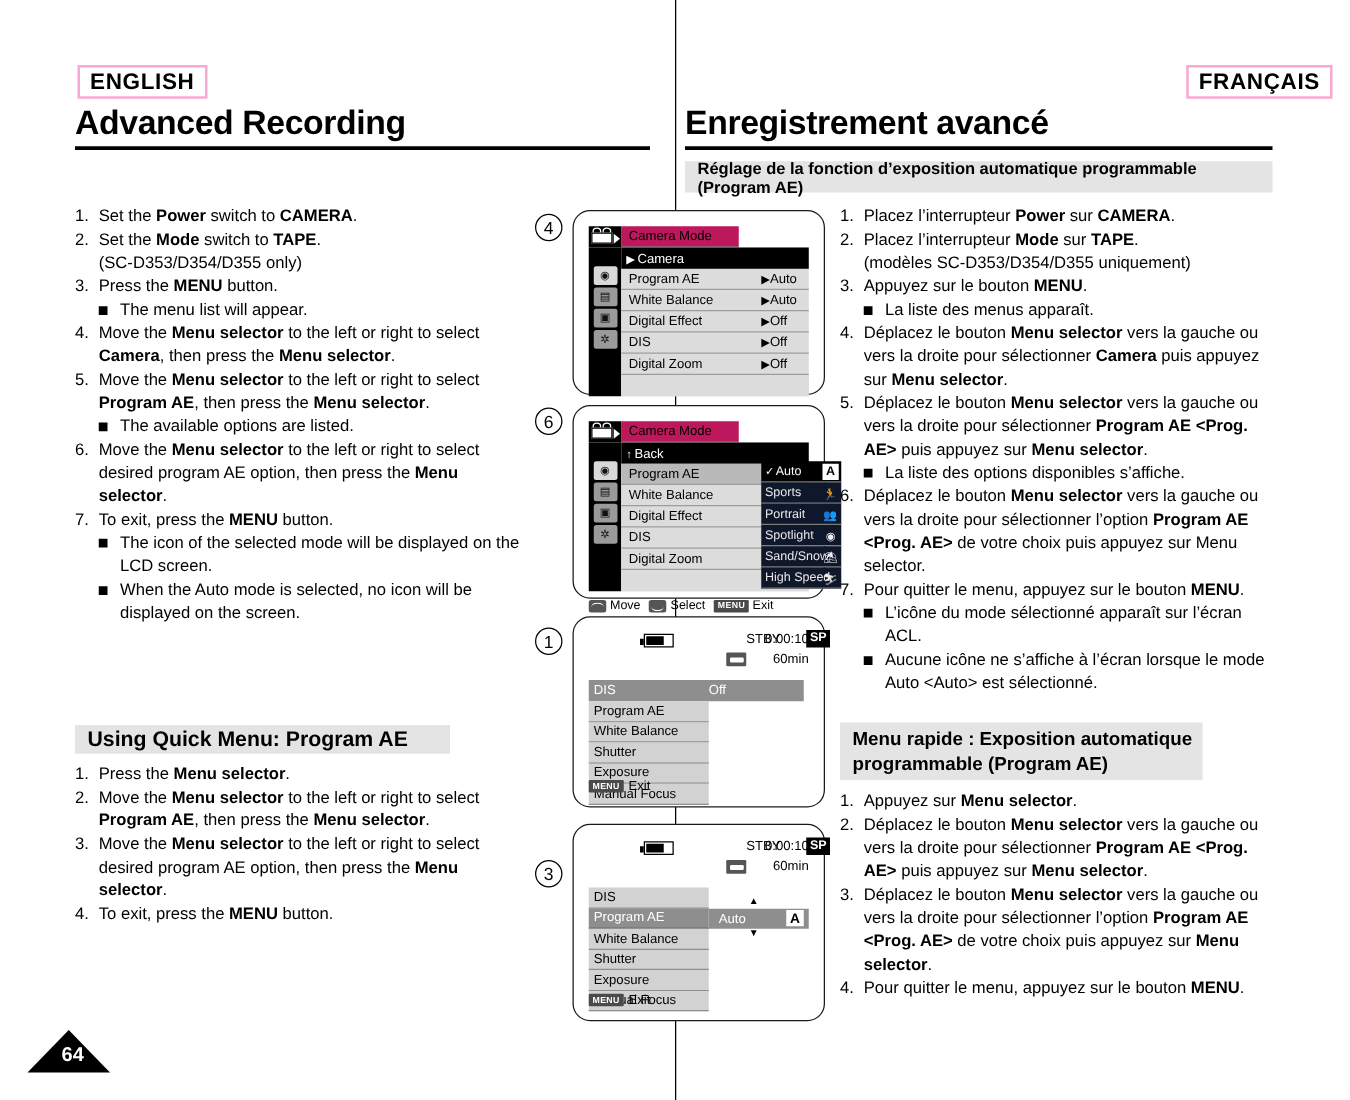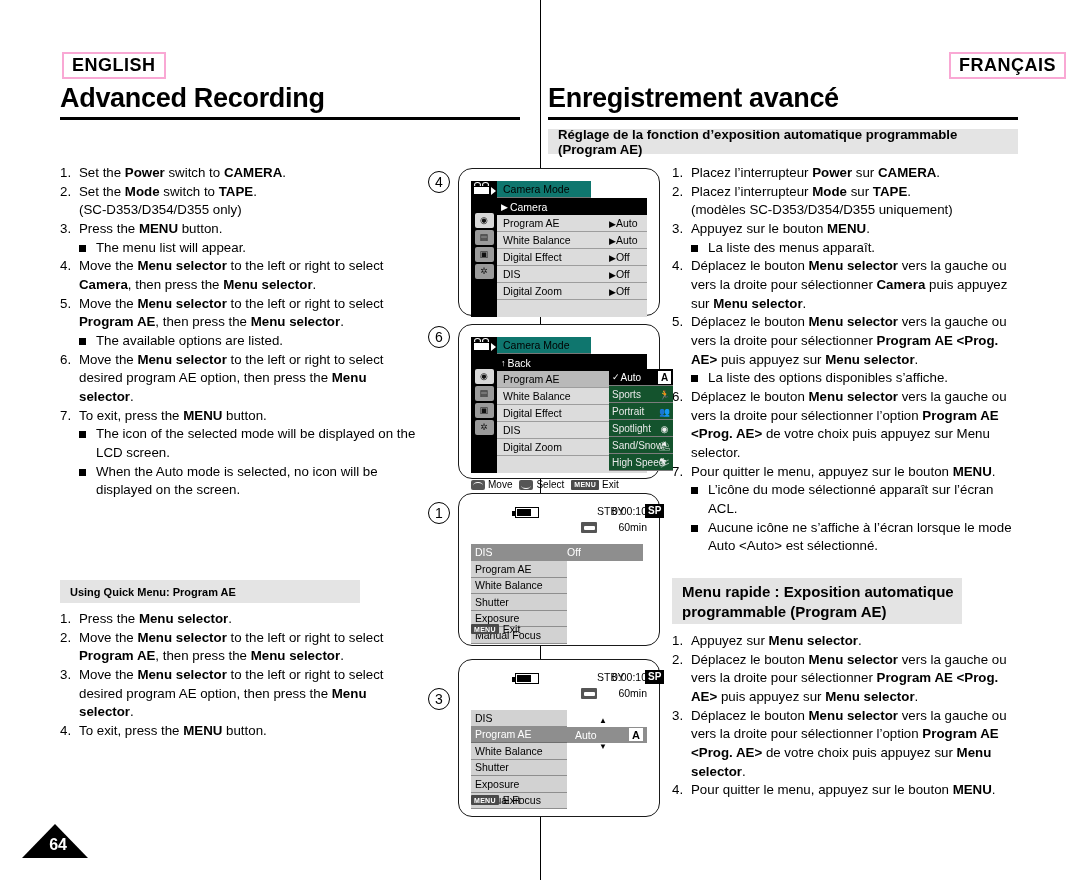--- a/index.html
+++ b/index.html
@@ -52,21 +52,21 @@
   
   .section-bar {
     position: absolute;
     background: #e4e4e4;
     font-weight: bold;
     display: flex;
     align-items: center;
     padding-left: 10px;
   }
   #sec-en-1 { left: 60px; top: 131px; width: 245px; height: 23px; font-size: 14.5px; }
-  #sec-en-2 { left: 60px; top: 580px; width: 300px; height: 23px; font-size: 11px; }
+  #sec-en-2 { left: 60px; top: 580px; width: 300px; height: 23px; font-size: 17px; }
   #sec-fr-1 { left: 548px; top: 129px; width: 470px; height: 25px; font-size: 13.2px; }
   #sec-fr-2 {
     left: 672px; top: 578px; width: 290px; height: 46px; font-size: 15px;
     align-items: flex-start; padding-top: 4px; line-height: 1.35;
   }
 
   
   .steps { position: absolute; font-size: 13.3px; line-height: 1.405; }
   #steps-en-1 { left: 60px; top: 164px; width: 360px; }
   #steps-en-2 { left: 60px; top: 610px; width: 360px; }
@@ -141,21 +141,21 @@
   .cam-badge .reel1 { left: 3px; }
   .cam-badge .reel2 { left: 11px; }
   .cam-badge .lens {
     position: absolute; right: 1px; top: 6px;
     width: 0; height: 0;
     border-top: 4px solid transparent;
     border-bottom: 4px solid transparent;
     border-left: 5px solid #fff;
   }
   .mm-title {
-    flex: 1; background: #0f766e; border-bottom: 1px solid #777;
+    flex: 1; background: #be185d; border-bottom: 1px solid #777;
     font-size: 10.5px; padding-left: 6px; display: flex; align-items: center;
   }
   .mm-title-spacer { width: 56px; flex: 0 0 56px; }
 
   .mm-body { display: flex; }
   .mm-side {
     width: 26px; flex: 0 0 26px; background: #000;
     padding-top: 15px;
   }
   .side-ico {
@@ -182,21 +182,21 @@
     position: absolute; left: 112px; font-size: 10.5px;
   }
   .mm-val .car { font-size: 9px; }
 
   
   .mm-opts {
     position: absolute; left: 138px; top: 32px;
     width: 64px;
   }
   .opt-row {
-    height: 17px; background: #14532d; color: #e8e8e8;
+    height: 17px; background: #0f172a; color: #e8e8e8;
     font-size: 10px; display: flex; align-items: center;
     padding-left: 3px; border-bottom: 1px solid #7c7c7c;
     position: relative;
   }
   .opt-row.sel { background: #000; color: #fff; }
   .opt-row .tick { font-size: 9px; margin-right: 1px; }
   .opt-row .oicon {
     position: absolute; right: 2px; top: 2px;
     width: 13px; height: 13px;
     display: flex; align-items: center; justify-content: center;

